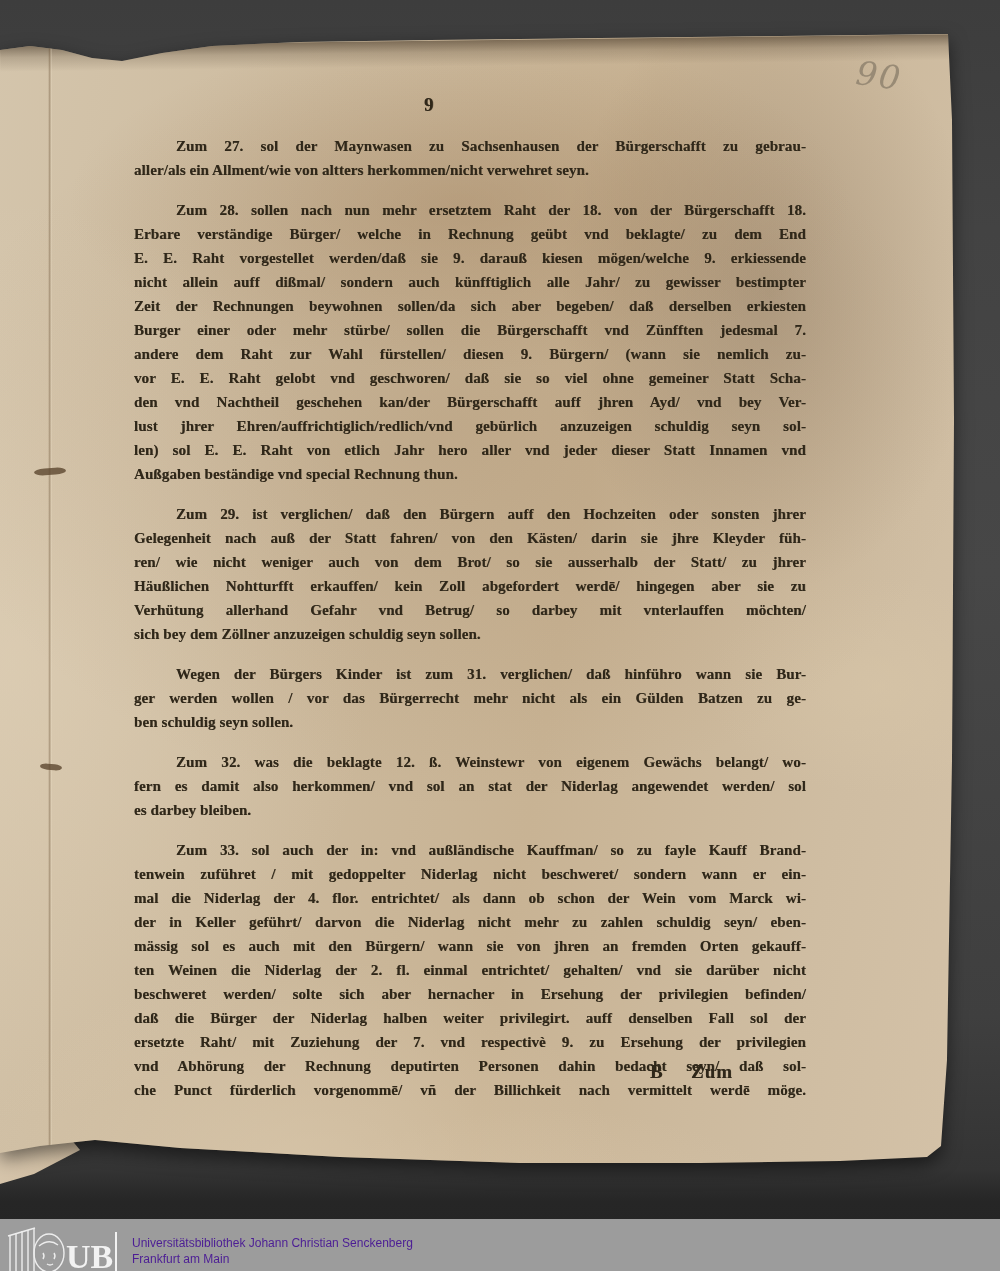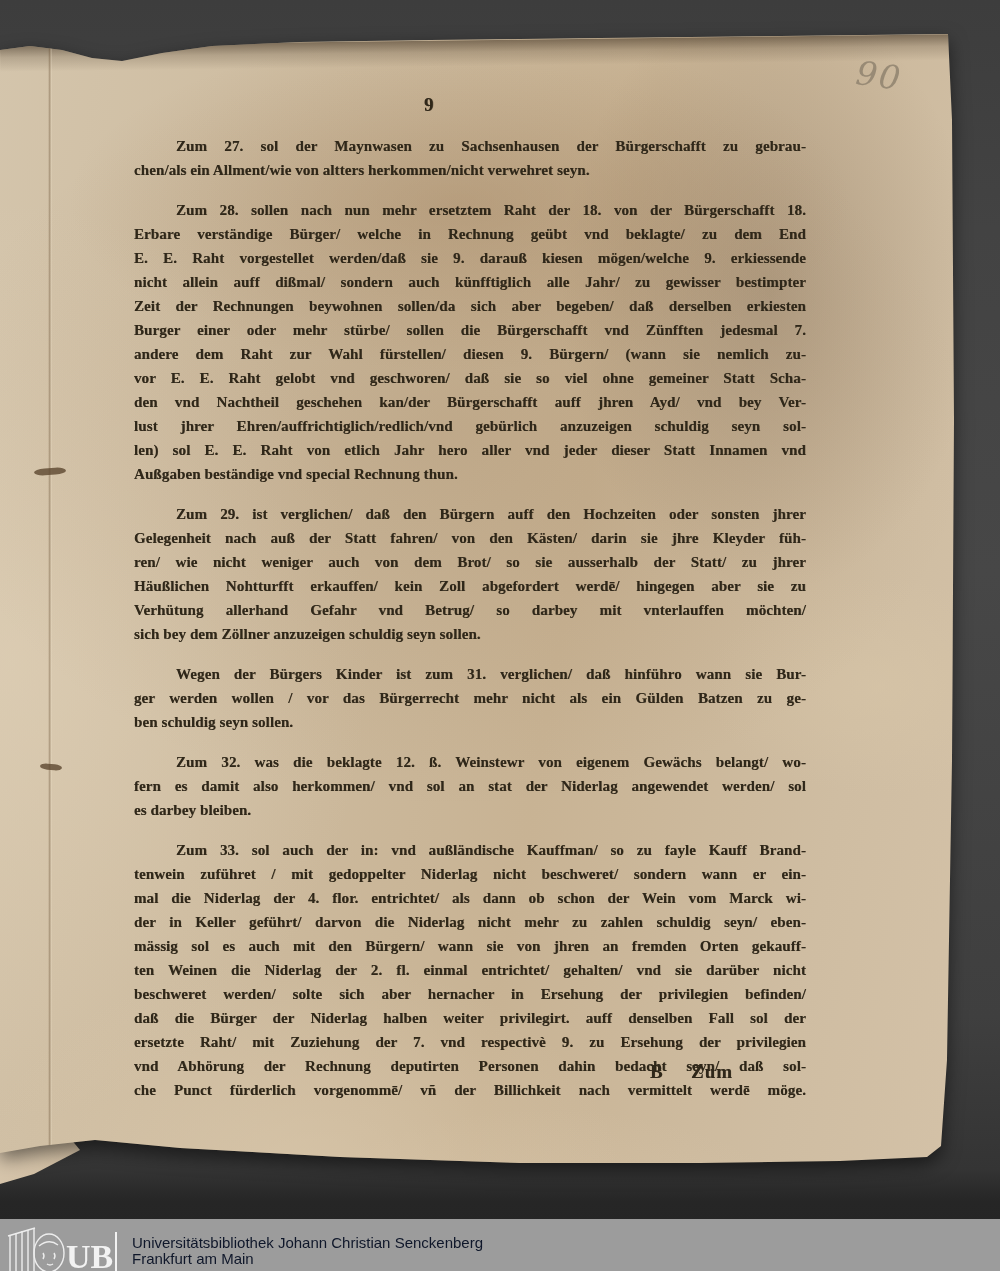--- a/index.html
+++ b/index.html
@@ -47,22 +47,22 @@
   .tl.last{text-align-last:left;}
 
   .sig-row{position:absolute;left:0;top:1060px;width:1000px;height:28px;color:#2f2719;
     font:bold 19px/24px "Liberation Serif",serif;text-shadow:.35px .35px .55px rgba(47,39,25,.5);}
   .sig-b{position:absolute;left:650px;top:0;}
   .sig-catch{position:absolute;left:691px;top:0;letter-spacing:1px;}
 
   .footer{position:absolute;left:0;top:1219px;width:1000px;height:64px;background:#9c9c9c;
     display:flex;align-items:center;}
   .footer svg{flex:0 0 auto;margin-left:6px;}
-  .footer-text{margin-left:12px;color:#0f172a;font-family:"Liberation Sans",sans-serif;
-    font-size:15px;line-height:16.5px;font-weight:400;}
+  .footer-text{margin-left:12px;color:#4c1d95;font-family:"Liberation Sans",sans-serif;
+    font-size:12px;line-height:16.5px;font-weight:400;}
 </style>
 </head>
 <body>
 
 <div class="stage">
 
   <div class="sliver"></div>
 
   <div class="page-wrap">
     <div class="page">
@@ -71,21 +71,21 @@
       <div class="sew s1"></div>
       <div class="sew s2"></div>
 
       <div class="folio-num">9</div>
 
       <div class="hand-folio">90</div>
 
       <div class="text-block">
           <div class="para">
             <div class="tl first">Zum 27. sol der Maynwasen zu Sachsenhausen der Bürgerschafft zu gebrau-</div>
-            <div class="tl last">chen/als ein Allment/wie von altters herkommen/nicht verwehret seyn.</div>
+            <div class="tl last">aller/als ein Allment/wie von altters herkommen/nicht verwehret seyn.</div>
           </div>
           <div class="para">
             <div class="tl first">Zum 28. sollen nach nun mehr ersetztem Raht der 18. von der Bürgerschafft 18.</div>
             <div class="tl">Erbare verständige Bürger/ welche in Rechnung geübt vnd beklagte/ zu dem End</div>
             <div class="tl">E. E. Raht vorgestellet werden/daß sie 9. darauß kiesen mögen/welche 9. erkiessende</div>
             <div class="tl">nicht allein auff dißmal/ sondern auch künfftiglich alle Jahr/ zu gewisser bestimpter</div>
             <div class="tl">Zeit der Rechnungen beywohnen sollen/da sich aber begeben/ daß derselben erkiesten</div>
             <div class="tl">Burger einer oder mehr stürbe/ sollen die Bürgerschafft vnd Zünfften jedesmal 7.</div>
             <div class="tl">andere dem Raht zur Wahl fürstellen/ diesen 9. Bürgern/ (wann sie nemlich zu-</div>
             <div class="tl">vor E. E. Raht gelobt vnd geschworen/ daß sie so viel ohne gemeiner Statt Scha-</div>

